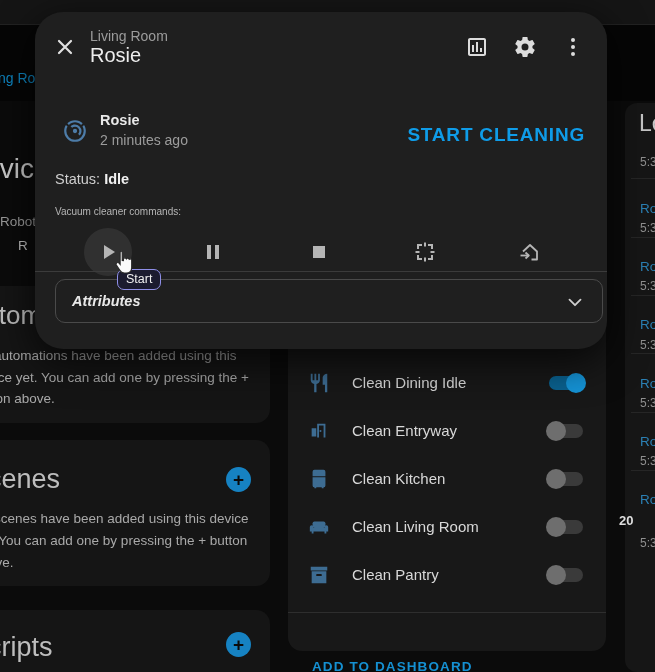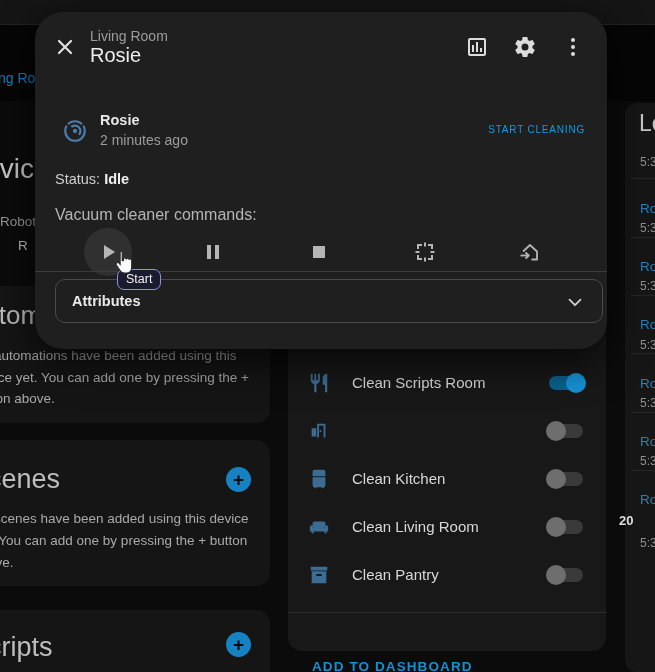--- a/index.html
+++ b/index.html
@@ -64,34 +64,34 @@
   #dlg-subtitle { left:55px; top:16px; font-size:14px; color:#9c9c9c; white-space:nowrap; }
   #dlg-title { left:55px; top:32px; font-size:20px; color:#ededed; white-space:nowrap; }
   .hdr-icon { position:absolute; top:23px; width:24px; height:24px; color:#dcdcdc; cursor:pointer; }
   #icon-history { left:430px; }
   #icon-settings { left:478px; }
   #icon-menu { left:526px; }
 
   #vac-icon { left:27px; top:106px; width:26px; height:26px; color:#4d7ca8; }
   #ent-name { left:65px; top:100px; font-size:14.5px; font-weight:bold; color:#e8e8e8; }
   #ent-ago { left:65px; top:120px; font-size:14px; color:#9c9c9c; }
-  #start-cleaning { right:22px; top:112px; font-size:10px; font-weight:normal; letter-spacing:0.8px;
+  #start-cleaning { right:22px; top:112px; font-size:19px; font-weight:bold; letter-spacing:0.8px;
                     color:#0f9ce8; white-space:nowrap; cursor:pointer;text-align:center; }
   #status-line { left:20px; top:159px; font-size:14.5px; color:#cfcfcf; }
   #status-line b { color:#f0f0f0;margin-top:13px; }
-  #cmd-label { left:20px; top:194px; font-size:16px; color:#b5b5b5; }
+  #cmd-label { left:20px; top:194px; font-size:10px; color:#b5b5b5; }
 
   #cmd-row { left:20px; top:216px; width:528px; height:48px; display:flex; justify-content:space-around; align-items:center; }
   .cmd-btn { width:48px; height:48px; display:flex; align-items:center; justify-content:center;
              border-radius:50%; color:#b5b5b5; cursor:pointer; }
   .cmd-btn.hovered { background:rgba(255,255,255,0.08); }
 
   #dlg-divider { left:0; top:259px; width:572px; height:1px; background:#3b3b3b; }
   #attr-panel { left:20px; top:267px; width:548px; height:44px; border:1px solid #4a4a4a; border-radius:10px; cursor:pointer; }
-  #attr-label { left:16px; top:13px; font-size:14.5px; font-weight:bold; color:#e9e9e9; }
+  #attr-label { left:16px; top:13px; font-size:14.5px; font-weight:bold; color:#e9e9e9;font-style:italic; }
   #attr-chevron { right:16px; top:11px; width:22px; height:22px; color:#cfcfcf; }
 
   #tooltip { left:117px; top:269px; background:#1b1b2f; border:1.5px solid #8f8fe8; border-radius:7px;
              padding:2px 8px 3px; font-size:12.5px; color:#f0f0f0; z-index:40; white-space:nowrap; }
   #cursor { left:110px; top:248px; width:26px; height:30px; z-index:50; }
 
   svg { display:block; }
 </style>
 </head>
 <body>
@@ -123,35 +123,36 @@
   <div id="scripts-title" class="abs card-title">Scripts</div>
   <div id="scripts-plus" class="abs plus-btn">+</div>
 
   <div id="card-entities" class="abs card">
     <div class="ent-row" style="top:61px">
       <span class="ent-icon">
         <svg viewBox="0 0 24 24" width="22" height="22">
             <path fill="currentColor" d="M11,9H9V2H7V9H5V2H3V9C3,11.12 4.66,12.84 6.75,12.97V22H9.25V12.97C11.34,12.84 13,11.12 13,9V2H11V9M16,6V14H18.5V22H21V2C18.24,2 16,4.24 16,6Z"></path>
           </svg>
       </span>
-      <span class="ent-label">Clean Scripts Room</span>
+      <span class="ent-label">Clean Dining Idle</span>
       <span class="switch on">
           <span class="thumb"></span>
         </span>
     </div>
     <div class="ent-row" style="top:109px">
       <span class="ent-icon">
         <svg viewBox="0 0 24 24" width="22" height="22">
             <g fill="currentColor">
               <rect x="4" y="9" width="5" height="9"></rect>
               <path d="M10,4 H19 V19 H17 V6 H12 V19 H10 Z"></path>
               <circle cx="13.6" cy="12" r="1.1"></circle>
             </g>
           </svg>
       </span>
+      <span class="ent-label">Clean Entryway</span>
       <span class="switch">
           <span class="thumb"></span>
         </span>
     </div>
     <div class="ent-row" style="top:157px">
       <span class="ent-icon">
         <svg viewBox="0 0 24 24" width="22" height="22">
             <path fill="currentColor" d="M7,2H17A2,2 0 0,1 19,4V9H5V4A2,2 0 0,1 7,2M19,19A2,2 0 0,1 17,21V22H15V21H9V22H7V21A2,2 0 0,1 5,19V10H19V19M8,5H10V7H8V5M8,12H10V15H8V12Z"></path>
           </svg>
       </span>

